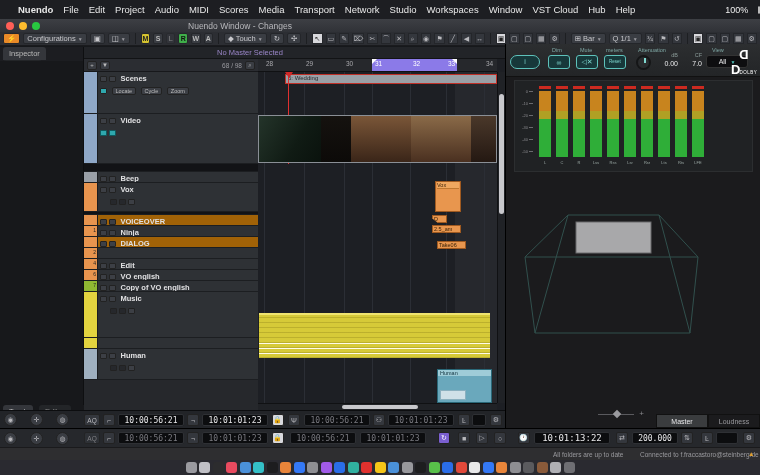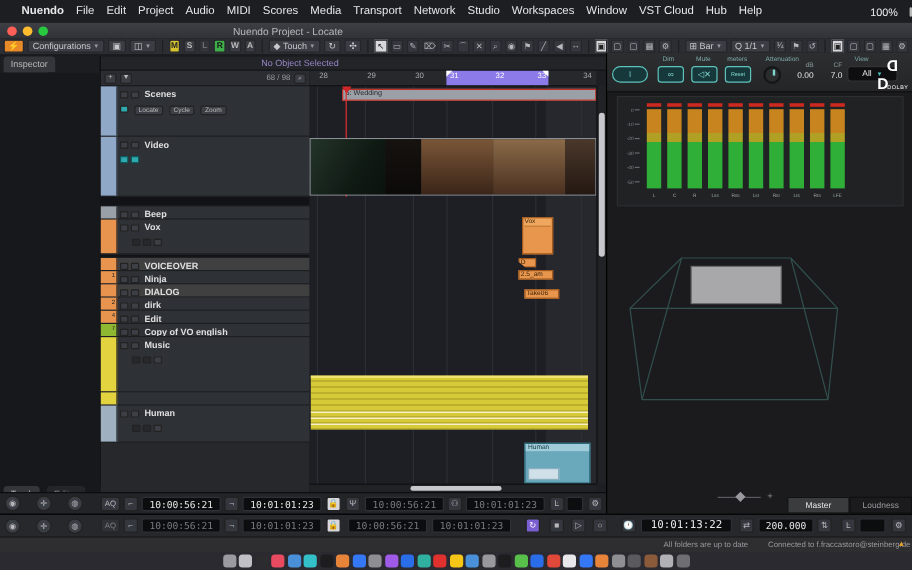--- a/index.html
+++ b/index.html
@@ -44,21 +44,21 @@
   .ptab.off { background:#232528; color:#888; }
   #leftbody { position:absolute; top:14px; left:0; right:0; bottom:0; background:#17181b; }
   #bottomtabs { left:0; top:405px; width:84px; height:13px; background:#17181b; }
 
   
   #tlheader { left:84px; top:59px; width:174px; height:13px; background:#2b2d32; border-bottom:1px solid #17181b; display:flex; align-items:center; padding:0 3px; gap:3px; }
   #tlheader .cnt { margin-left:auto; font-size:6.5px; color:#9a9aa0; }
   .hic { width:10px; height:9px; background:#3a3d43; border:1px solid #222; border-radius:2px; font-size:6px; color:#bbb; display:inline-flex; align-items:center; justify-content:center; }
   #tracklist { left:84px; top:72px; width:174px; height:338px; background:#26282c; }
   .trow { position:relative; border-bottom:1px solid #1c1e21; background:#2e3135; display:flex; }
-  .trow.lighter { background:#404040; }
+  .trow.lighter { background:#a16207; }
   .strip { width:14px; flex:none; position:relative; border-right:1px solid #1a1c1f; }
   .tnum { position:absolute; right:1px; top:1px; font-size:5px; color:#222; }
   .tbody { flex:1; padding:1px 2px; overflow:hidden; }
   .tname { font-size:7.5px; color:#e0e0e2; font-weight:bold; white-space:nowrap; }
   .sq { display:inline-block; width:7px; height:6px; background:#3c3f45; border:1px solid #222; border-radius:1px; margin-right:2px; vertical-align:middle; }
   .sq.yellow { background:#d4c32f; }
   .sq.teal { background:#2fa8ae; border-color:#0e5a5e; }
   .minibtn { display:inline-block; font-size:5.5px; color:#bbb; background:#3c3f45; border:1px solid #222; border-radius:2px; padding:0 3px; margin-right:2px; }
   .divider { background:#121316; border-bottom:1px solid #1c1e21; }
 
@@ -173,21 +173,21 @@
     <span class="stext">100%</span>
     <span class="battery"></span>
     <span class="sicon" style="background:#3a3a40"></span>
 
   </div>
 
   <div id="titlebar" class="abs">
     <span class="tl" style="background:#ff5f57"></span>
     <span class="tl" style="background:#febc2e"></span>
     <span class="tl" style="background:#28c840"></span>
-    <span id="wtitle">Nuendo Project - Locate</span>
+    <span id="wtitle">Nuendo Window - Changes</span>
   </div>
 
   <div id="toolbar1" class="abs">
     <span class="tbtn flash">⚡</span>
     <span class="tbtn">
         <span>Configurations</span>
         <span class="caret">▼</span>
       </span>
     <span class="tbtn">▣</span>
     <span class="tbtn">◫<span class="caret">▼</span></span>
@@ -234,21 +234,21 @@
     <span class="tool">↺</span>
     <span class="vsep"></span>
     <span class="tool sel">▣</span>
     <span class="tool">▢</span>
     <span class="tool">▢</span>
     <span class="tool">▦</span>
     <span class="tool">⚙</span>
   </div>
 
   <div id="toolbar2" class="abs">
-    <span id="infoline">No Object Selected</span>
+    <span id="infoline">No Master Selected</span>
   </div>
 
   <div id="leftpanel" class="abs">
     <span class="ptab">Inspector</span>
     <span class="ptab off">Visibility</span>
     <span style="font-size:7px;color:#888">≡</span>
     <div id="leftbody"></div>
   </div>
   <div id="bottomtabs" class="abs">
     <span class="ptab">Track</span>
@@ -309,27 +309,32 @@
       <span class="tbody"><i class="sq"></i><i class="sq"></i> <span class="tname">Ninja</span></span>
     </div>
     <div class="trow lighter" style="height:11px">
       <span class="strip" style="background:#e8944e"></span>
       <span class="tbody"><i class="sq"></i><i class="sq"></i> <span class="tname">DIALOG</span></span>
     </div>
     <div class="trow" style="height:11px">
       <span class="strip" style="background:#e8944e">
           <span class="tnum">2</span>
         </span>
-      <span class="tbody"><i class="sq"></i><i class="sq"></i> <span class="tname">dirk</span></span>
     </div>
     <div class="trow" style="height:11px">
       <span class="strip" style="background:#e8944e">
           <span class="tnum">4</span>
         </span>
       <span class="tbody"><i class="sq"></i><i class="sq"></i> <span class="tname">Edit</span></span>
+    </div>
+    <div class="trow" style="height:11px">
+      <span class="strip" style="background:#e8944e">
+          <span class="tnum">6</span>
+        </span>
+      <span class="tbody"><i class="sq"></i><i class="sq"></i> <span class="tname">VO english</span></span>
     </div>
     <div class="trow" style="height:11px">
       <span class="strip" style="background:#8fb832">
           <span class="tnum">7</span>
         </span>
       <span class="tbody"><i class="sq"></i><i class="sq"></i> <span class="tname">Copy of VO english</span></span>
     </div>
 
     <div class="trow" style="height:46px">
       <span class="strip" style="background:#e3d43f"></span>

